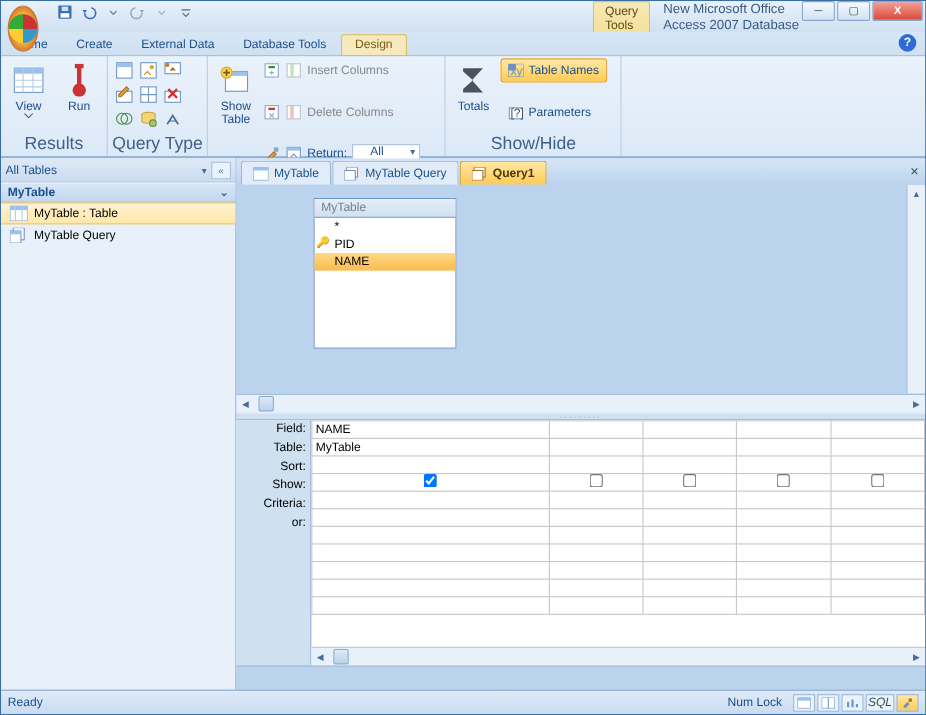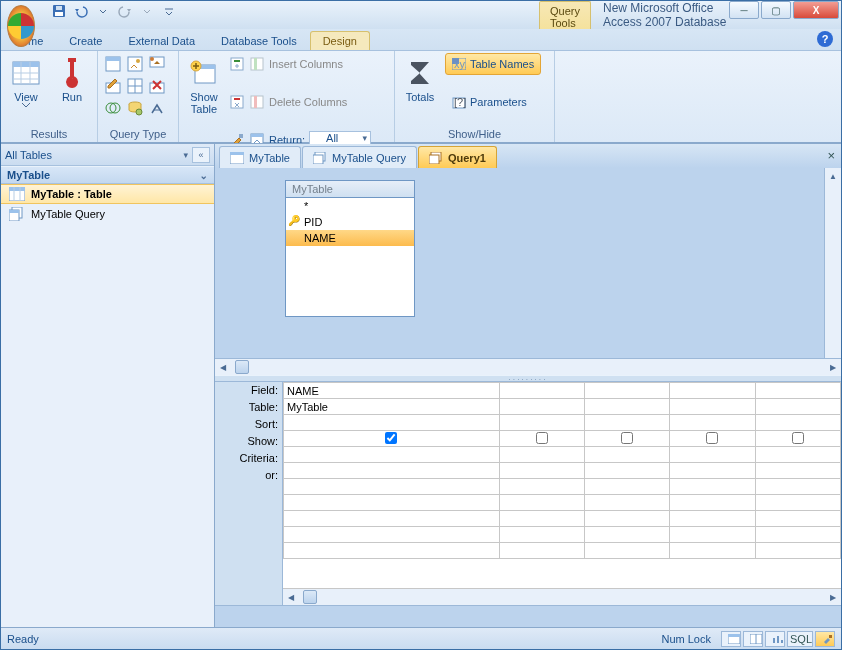--- a/index.html
+++ b/index.html
@@ -21,21 +21,21 @@
 
 .tabs-row { height: 22px; display:flex; align-items:flex-end; background: linear-gradient(#d7e6f5,#cfe0f1); border-bottom:1px solid #a7c1de; position:relative;}
 .tabs-row .tab { padding: 3px 12px; color:#1a4f8b; cursor:default; border:1px solid transparent; border-bottom:none; }
 .tabs-row .tab.contextual { color:#7a5c12; background:#f5e9bd; border-color:#d6c06e; border-radius:3px 3px 0 0;}
 .help-icon { position:absolute; right:8px; top:2px; width:16px; height:16px; border-radius:50%; background:#2e6bd4; color:#fff; text-align:center; font-weight:bold; font-size:11px; line-height:16px;}
 
 
 .ribbon { height: 92px; background: linear-gradient(#eaf2fb,#dce9f7); border-bottom:1px solid #8aa9cc; display:flex; }
 .group { border-right:1px solid #b7cde4; display:flex; flex-direction:column; padding:2px 4px 0 4px; }
 .group-body { flex:1; display:flex; align-items:flex-start; gap:4px; }
-.group-label { text-align:center; color:#40608a; font-size:11px; padding:1px 0 2px 0; }
+.group-label { text-align:center; color:#40608a; font-size:16px; padding:1px 0 2px 0; }
 .big-btn { display:flex; flex-direction:column; align-items:center; justify-content:flex-start; width:42px; height:68px; padding:3px 2px; border:1px solid transparent; border-radius:3px;}
 .big-btn .ico { width:32px; height:32px; display:flex; align-items:center; justify-content:center; margin-bottom:2px;}
 .big-btn .lbl { font-size:11px; color:#1a4f8b; text-align:center; line-height:12px;}
 .small-row { display:flex; align-items:center; height:22px; gap:4px; color:#888;}
 .small-row.live { color:#1a4f8b; }
 .small-row .sm-ico { width:16px; height:16px; display:flex; align-items:center; justify-content:center;}
 .small-stack { display:flex; flex-direction:column; justify-content:flex-start; gap:16px;}
 .mini-btn { width:22px; height:22px; display:flex; align-items:center; justify-content:center; border:1px solid transparent; border-radius:2px;}
 .mini-grid { display:flex; flex-wrap:wrap; width:72px; }
 .return-select { height:18px; border:1px solid #a7c1de; background:#fff; padding:0 14px 0 16px; font-size:11px; color:#1a4f8b; min-width:62px; position:relative;}
@@ -47,21 +47,21 @@
 .main { flex:1; display:flex; min-height:0; border-top:1px solid #8aa9cc;}
 
 
 .nav { width:214px; background:#e8f0fa; border-right:1px solid #8aa9cc; display:flex; flex-direction:column;}
 .nav-header { height:22px; background:linear-gradient(#dfeaf7,#cadcf0); border-bottom:1px solid #a7c1de; display:flex; align-items:center; padding:0 4px; color:#1a4f8b; font-weight:normal;}
 .nav-header .dd { margin-left:auto; font-size:9px; color:#4a6b94;}
 .nav-header .coll { width:18px; height:16px; border:1px solid #a7c1de; background:#eaf2fb; margin-left:4px; display:flex; align-items:center; justify-content:center; font-size:9px; color:#4a6b94;}
 .nav-group { height:18px; background:linear-gradient(#d7e6f7,#c3d8ef); border-top:1px solid #e9f2fb; border-bottom:1px solid #a7c1de; color:#1a4f8b; font-weight:bold; font-size:11px; display:flex; align-items:center; padding:0 6px;}
 .nav-group .exp { margin-left:auto; font-size:10px; color:#4a6b94;}
 .nav-item { height:20px; display:flex; align-items:center; padding:0 4px 0 8px; gap:6px; color:#000;}
-.nav-item.sel { background:linear-gradient(#fff3d5,#ffe7a7); border:1px solid #f0c45e; border-left:none; border-right:none;font-weight:bold;}
+.nav-item.sel { background:linear-gradient(#fff3d5,#ffe7a7); border:1px solid #f0c45e; border-left:none; border-right:none;}
 .nav-item .ni-ico { width:16px; height:14px; }
 
 
 .doc { flex:1; display:flex; flex-direction:column; background:#bcd3ed; min-width:0;}
 .doc-tabs { height:24px; background:linear-gradient(#d7e6f5,#bcd3ed); display:flex; align-items:flex-end; padding-left:4px; position:relative;}
 .doc-tab { height:22px; display:flex; align-items:center; gap:5px; padding:0 10px; background:#e1ecf8; border:1px solid #9cb8d8; border-bottom:none; border-radius:3px 3px 0 0; margin-right:1px; color:#1a4f8b;}
 .doc-tab.active { background:linear-gradient(#ffe8a6,#ffca55); color:#4d3a0b; border-color:#d6a436; font-weight:bold;}
 .doc-tab .dt-ico { width:14px; height:12px;}
 .doc-close { position:absolute; right:6px; top:4px; font-size:13px; color:#355; cursor:default;}
 
@@ -96,21 +96,21 @@
 .grid-hbar { height:17px; background:#e8f0fa; border-top:1px solid #c7c7c7; position:relative;}
 .grid-hbar .arrow { position:absolute; top:0; width:16px; height:16px; display:flex; align-items:center; justify-content:center; font-size:8px; color:#4a6b94;}
 .grid-hbar .arrow.l { left:0;} .grid-hbar .arrow.r { right:0;}
 .grid-hbar .thumb { position:absolute; left:20px; top:1px; width:14px; height:14px; background:linear-gradient(#dce9f7,#bcd3ed); border:1px solid #8aa9cc; border-radius:2px;}
 
 .bottom-pad { height:22px; background:#bcd3ed; border-top:1px solid #9cb8d8;}
 
 
 .status { height:22px; background:linear-gradient(#dfeaf7,#cadcf0); border-top:1px solid #8aa9cc; display:flex; align-items:center; padding:0 6px; color:#1a4f8b;}
 .status .right { margin-left:auto; display:flex; align-items:center; gap:2px;}
-.view-btn { width:20px; height:16px; border:1px solid #9cb8d8; background:#eaf2fb; display:flex; align-items:center; justify-content:flex-end; font-size:9px; color:#355;}
+.view-btn { width:20px; height:16px; border:1px solid #9cb8d8; background:#eaf2fb; display:flex; align-items:center; justify-content:center; font-size:9px; color:#355;font-style:italic;}
 .view-btn.sql { width:26px; font-size:9px;}
 
 
 svg { display:block; }
 </style>
 </head>
 <body>
 
 <div class="window">
 

